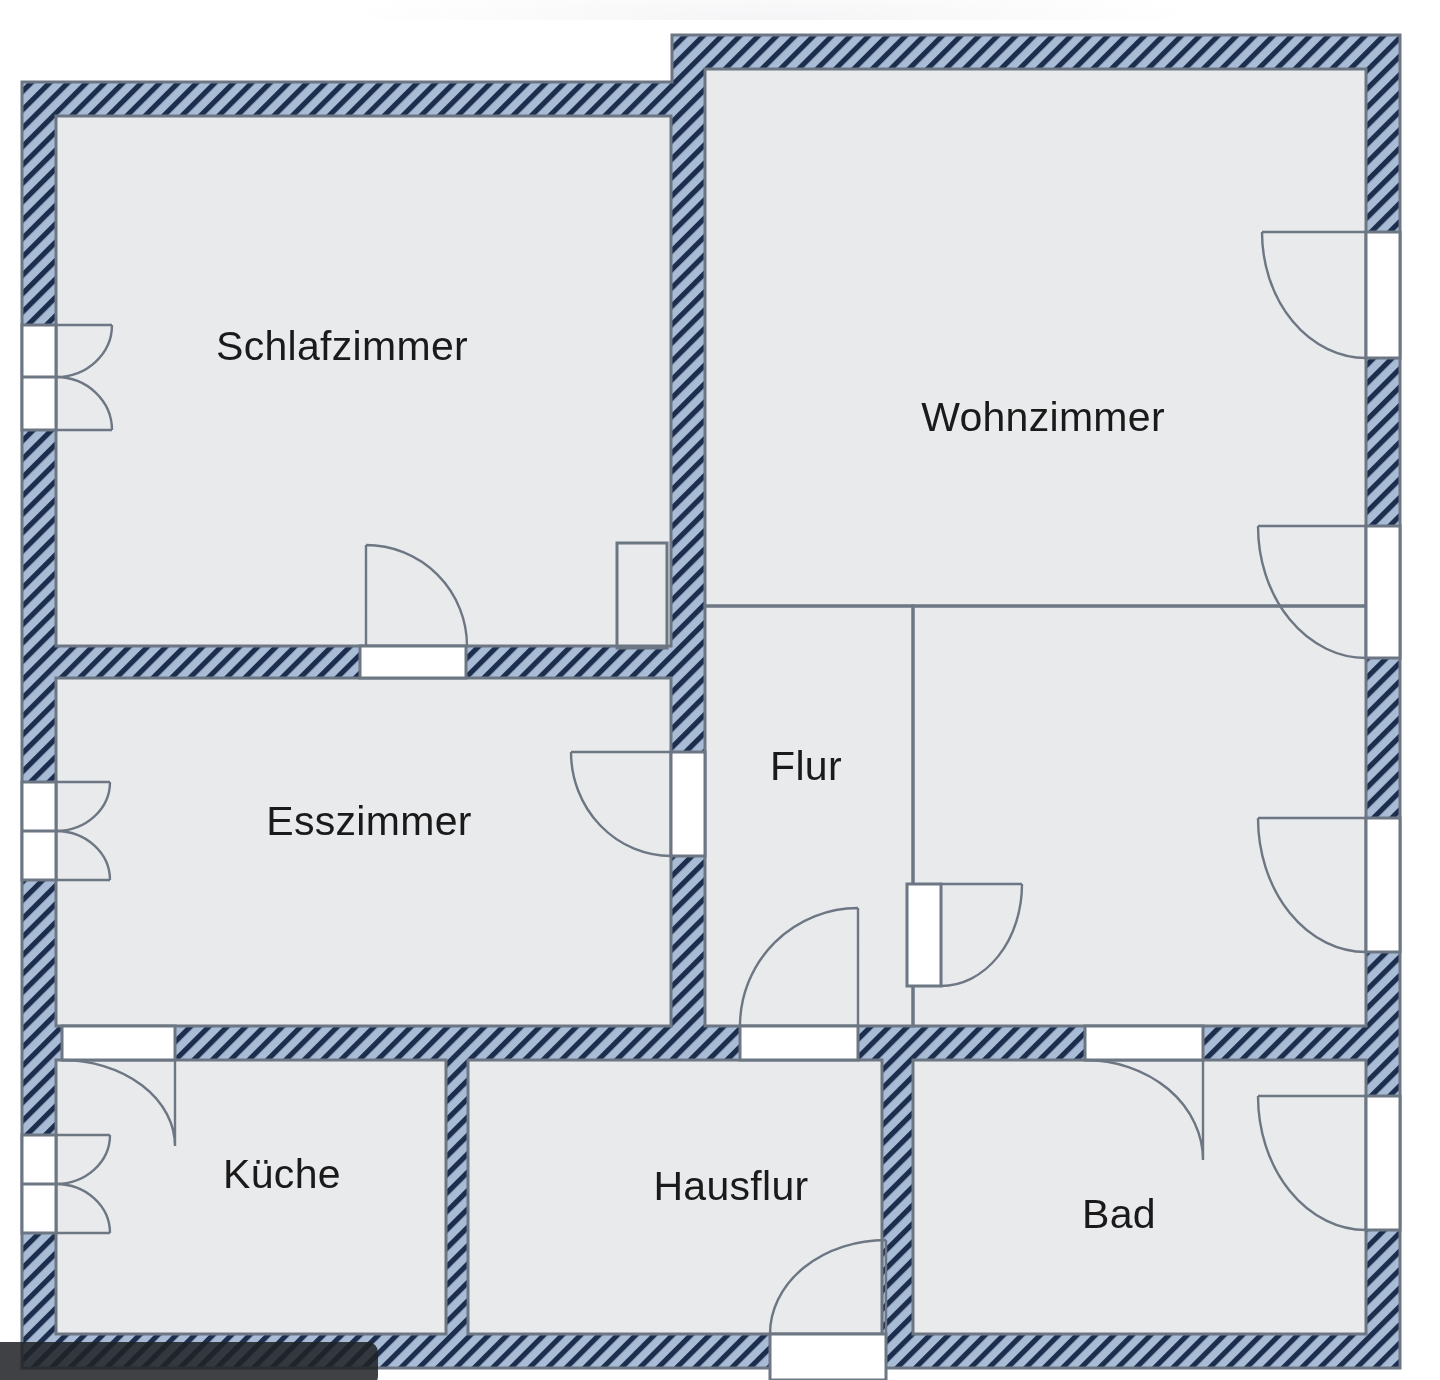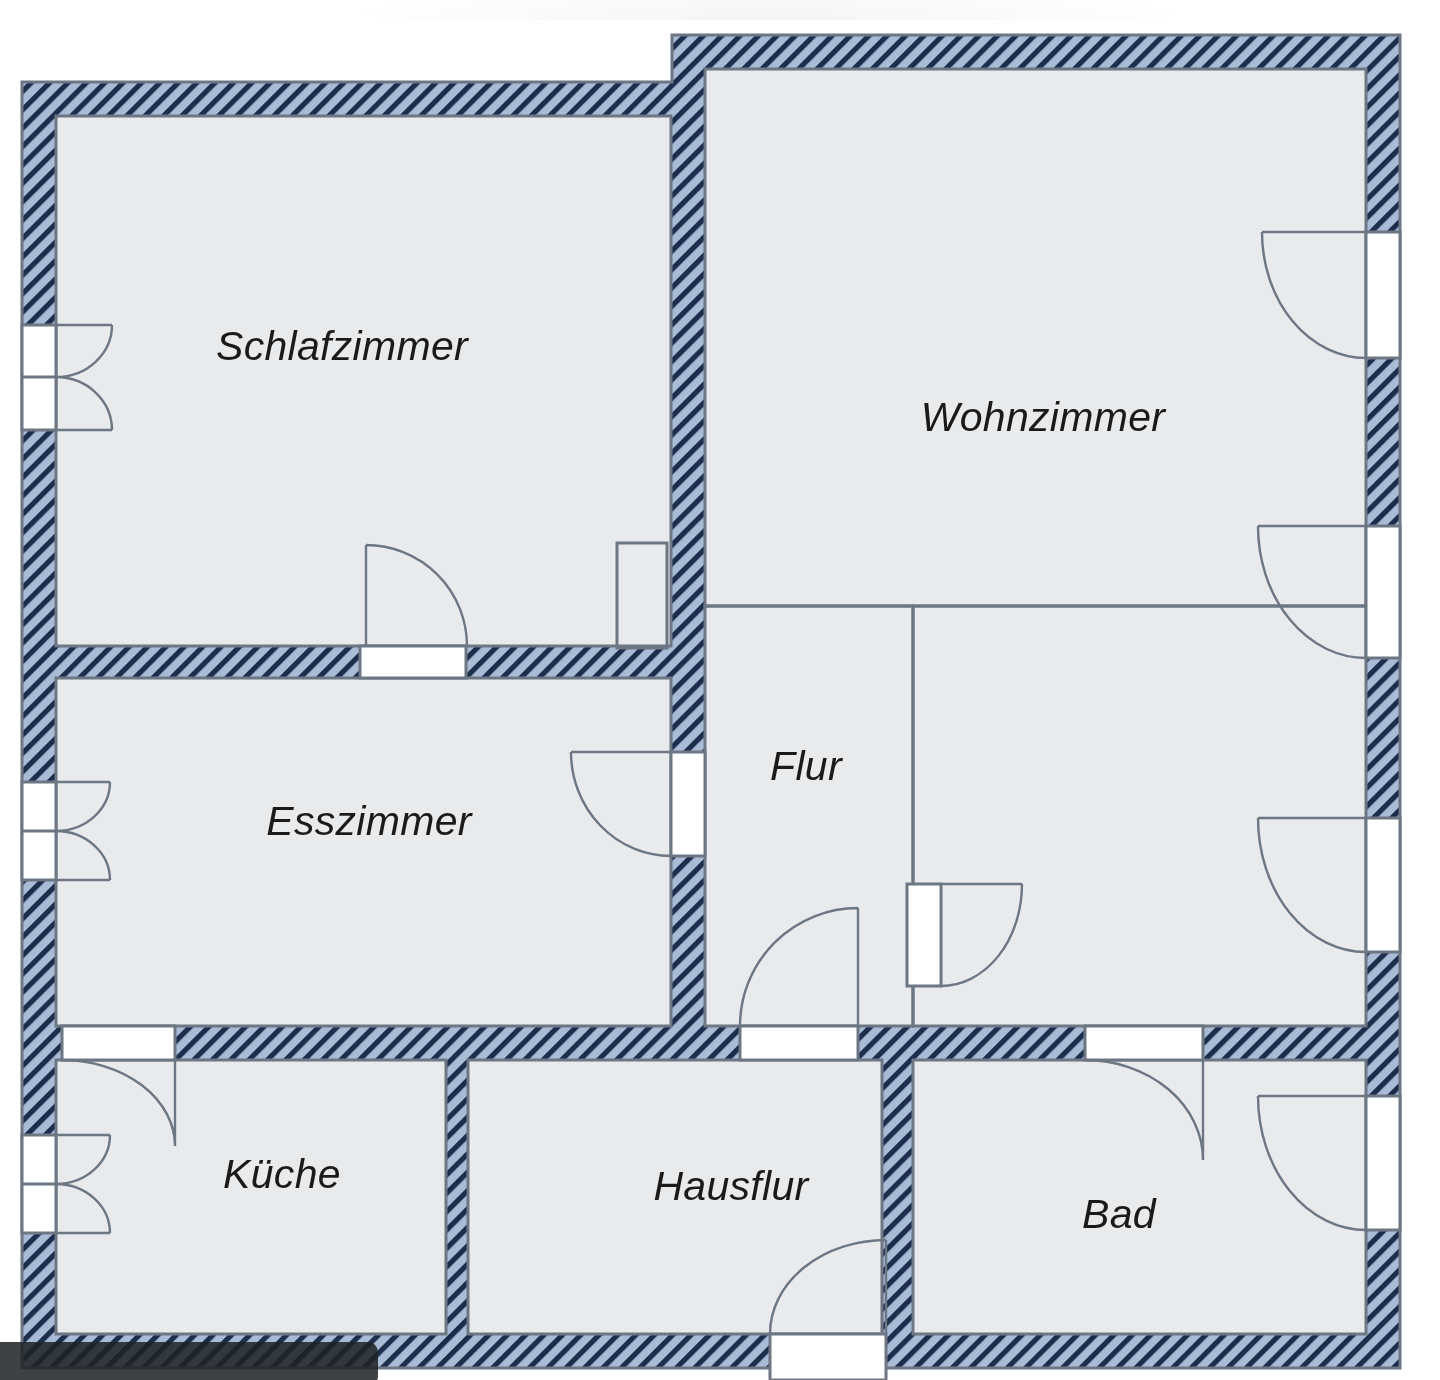--- a/index.html
+++ b/index.html
@@ -13,21 +13,20 @@
     height: 1380px;
     position: relative;
     overflow: hidden;
     font-family: "Liberation Sans", sans-serif;
   }
   #plan-root {
     position: absolute;
     inset: 0;
     width: 1328px;
     height: 1380px;
-    font-style: italic;
   }
   svg#floorplan {
     display: block;
     width: 1440px;
     height: 1380px;
   }
   .room-label {
     font-family: "Liberation Sans", sans-serif;
     font-size: 41px;
     fill: #1a1a1a;

